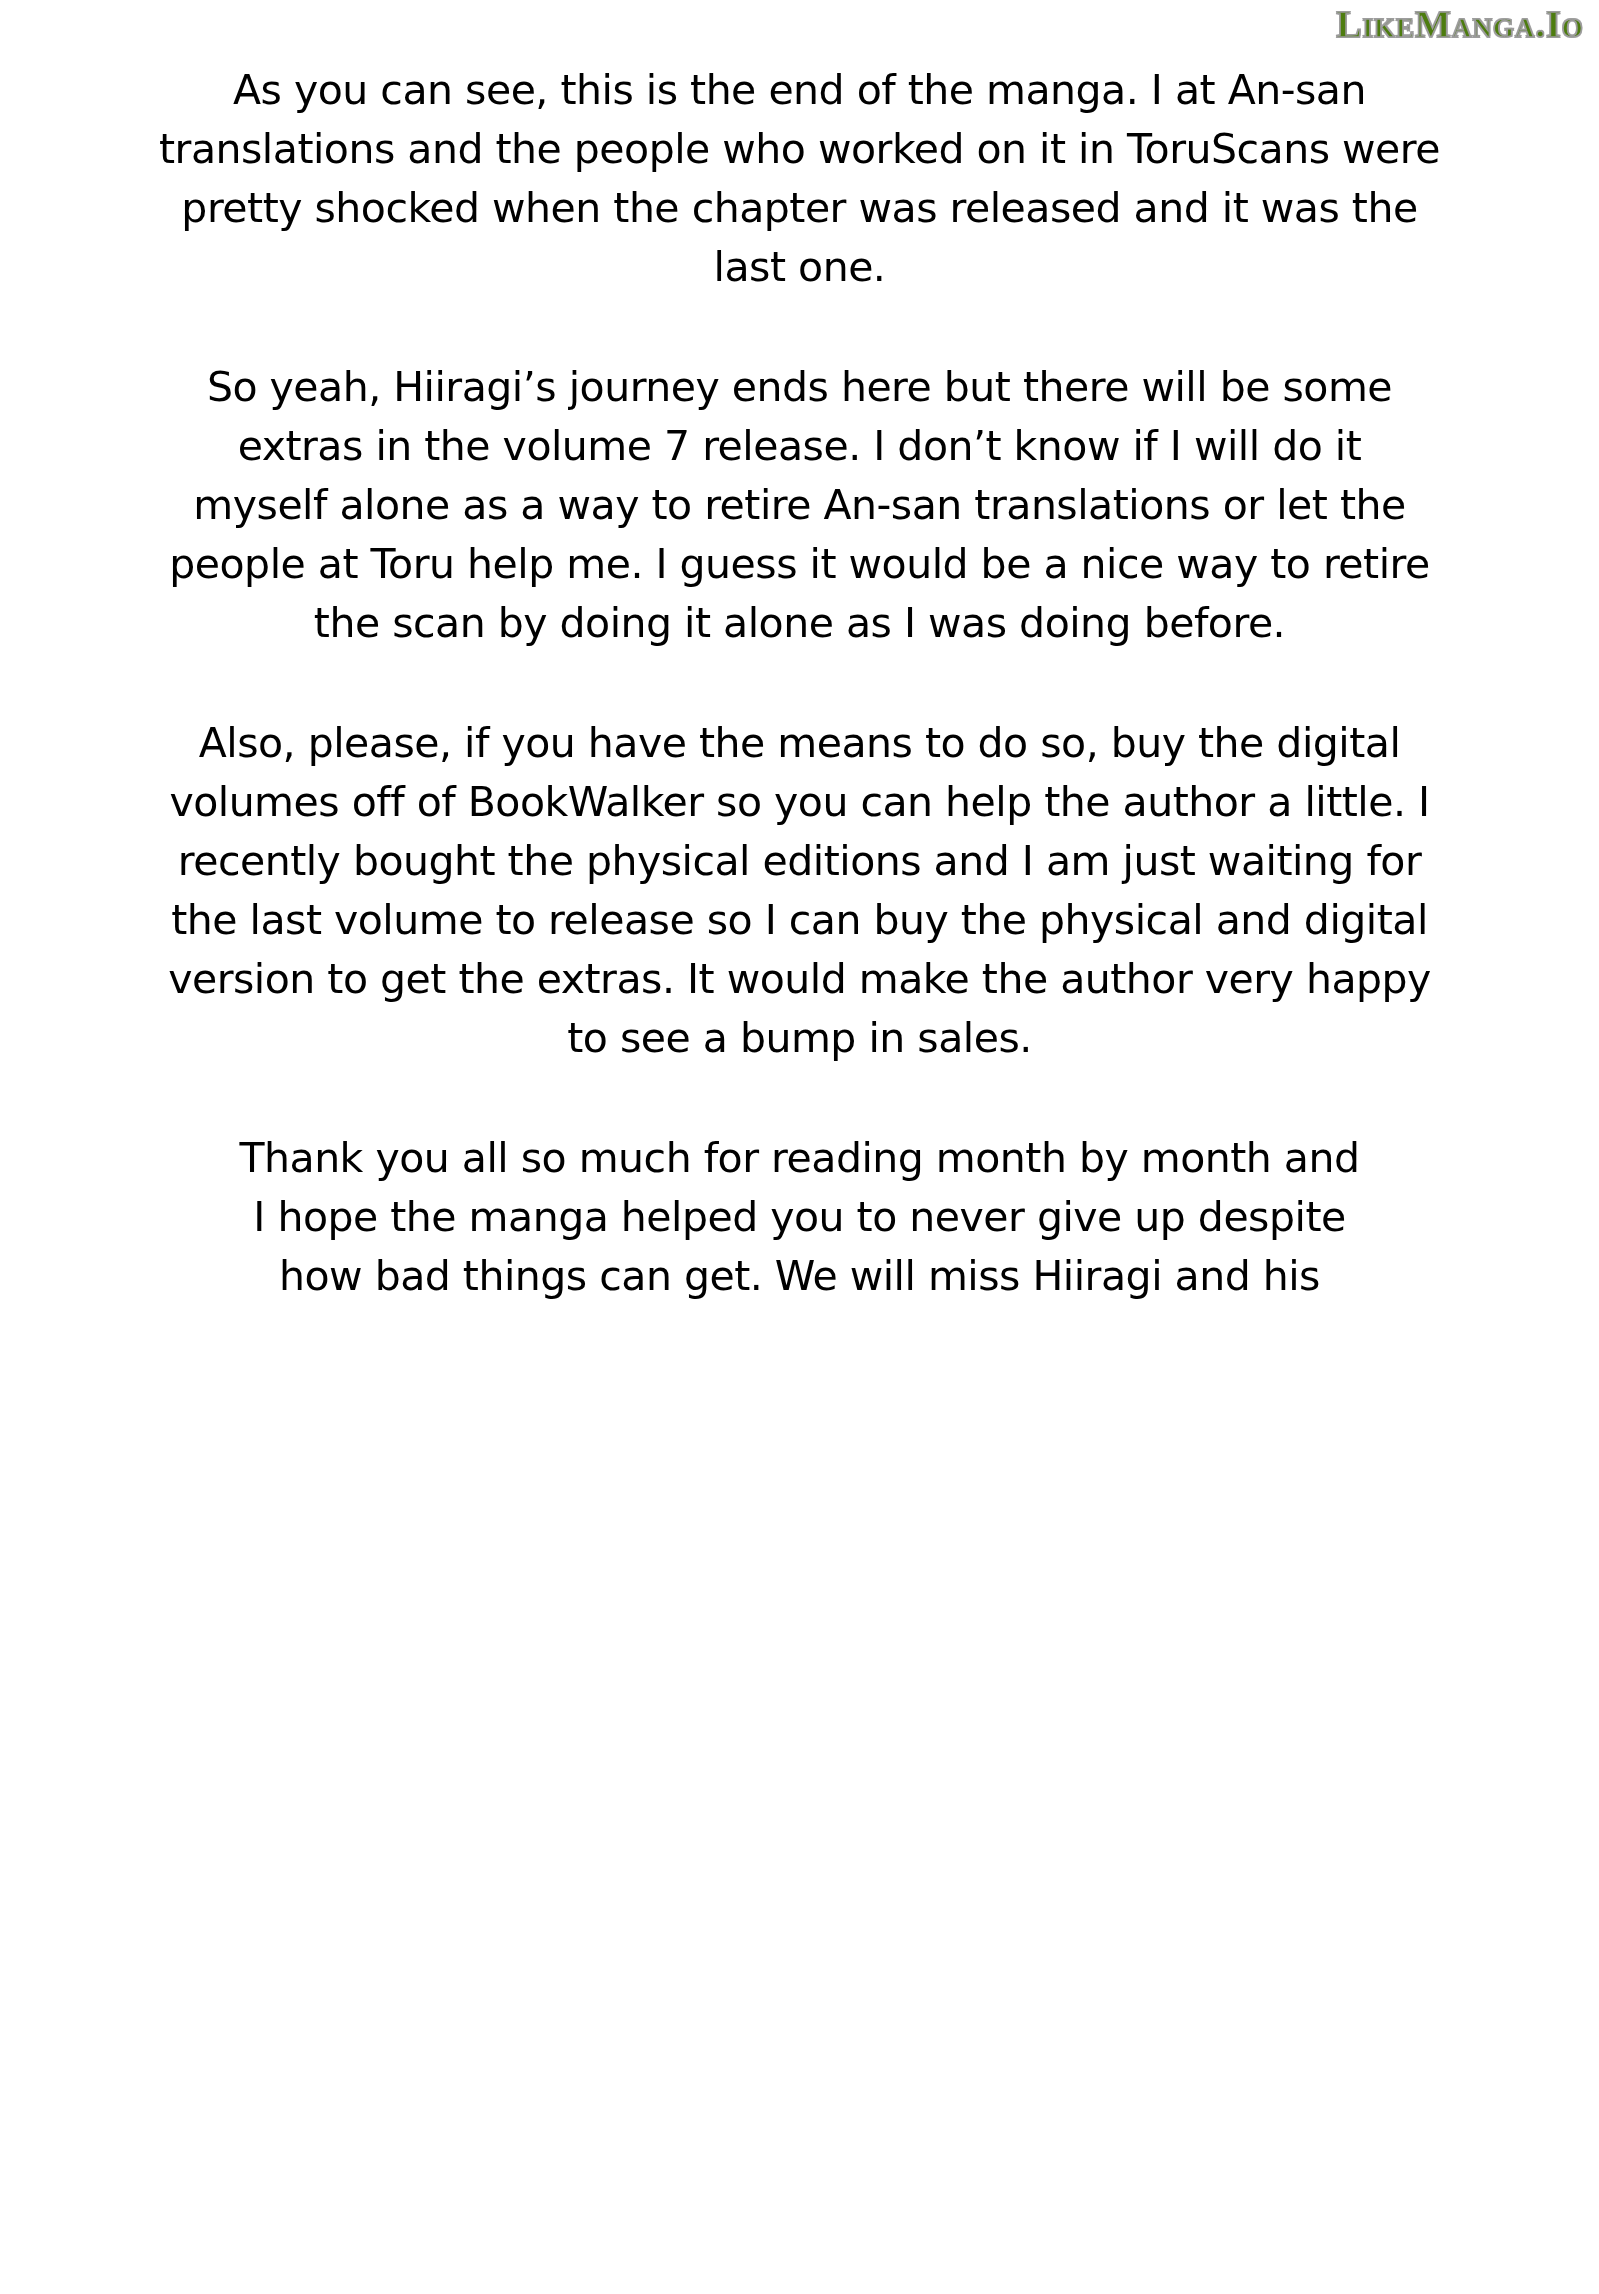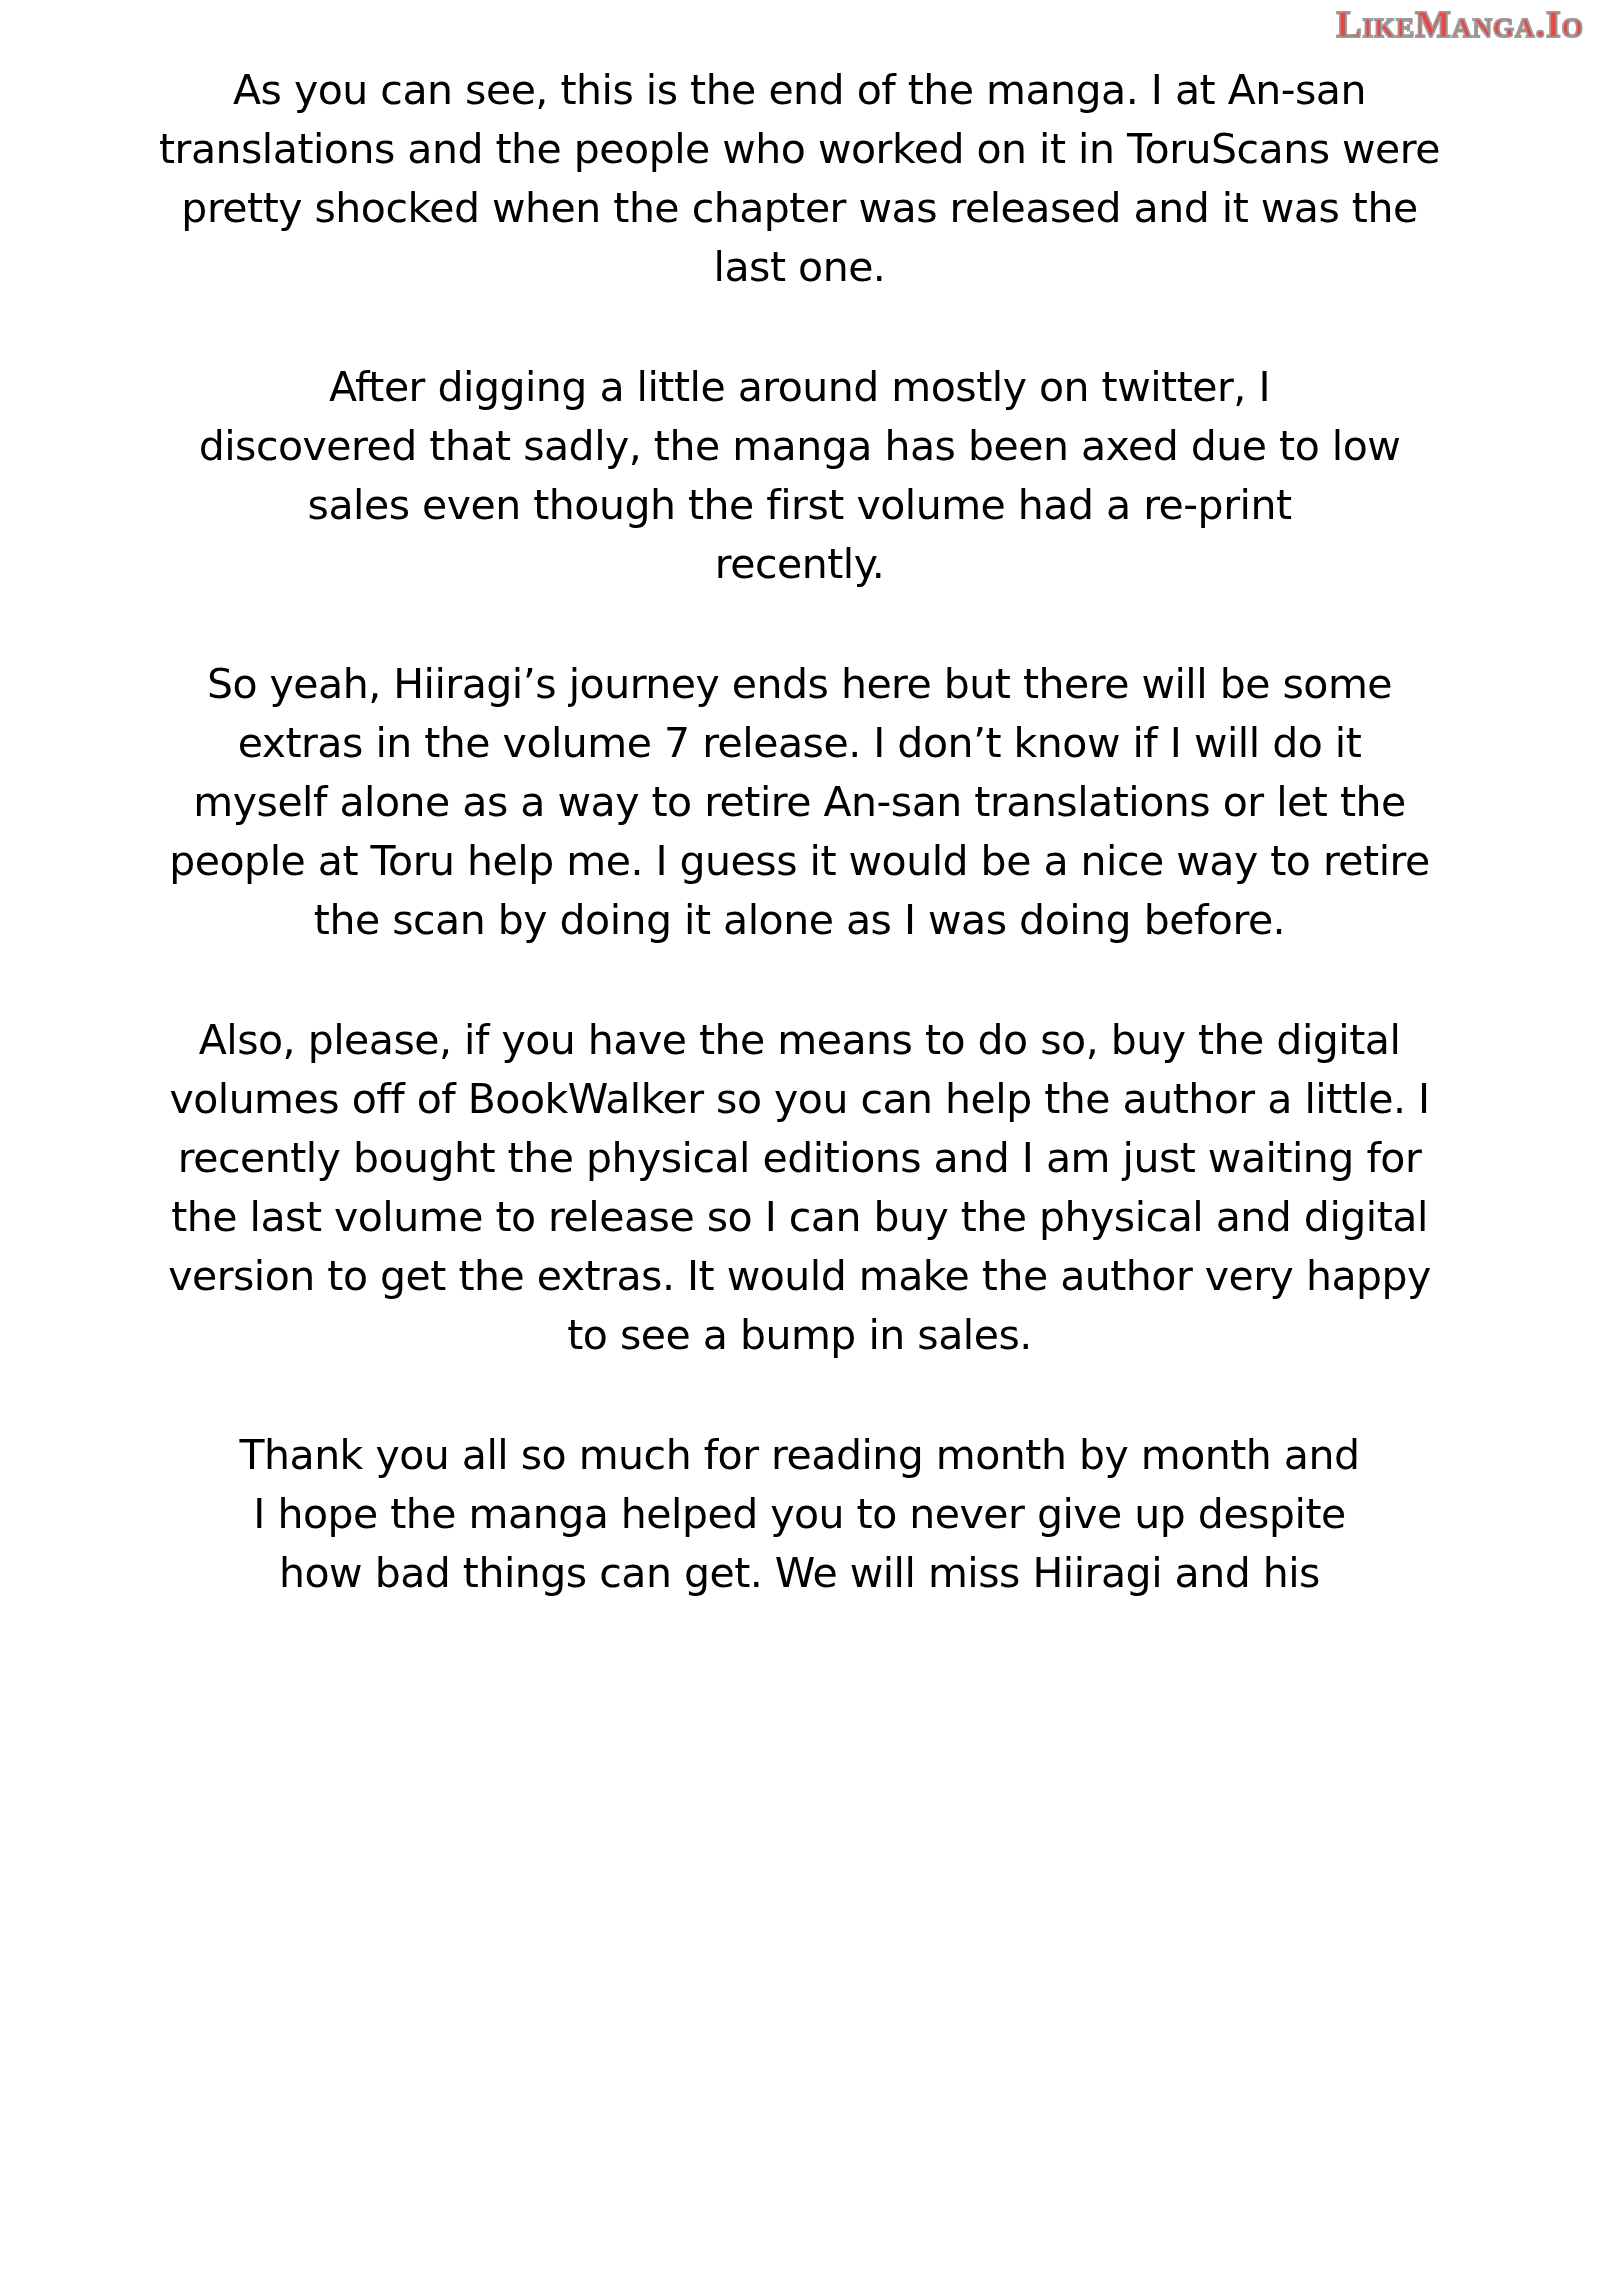--- a/index.html
+++ b/index.html
@@ -17,21 +17,21 @@
   }
   .watermark {
     position: absolute;
     top: 1.9px;
     right: 15.3px;
     font-family: "Liberation Serif", serif;
     font-variant: small-caps;
     font-weight: 700;
     font-size: 38px;
     letter-spacing: 1px;
-    color: #ef4444;
+    color: #4d7c0f;
     -webkit-text-stroke: 1.4px #9b9b9b;
     text-shadow:
       -1px -1px 0 #a8a8a8,
        1px -1px 0 #a8a8a8,
       -1px  1px 0 #a8a8a8,
        1px  1px 0 #a8a8a8;
     user-select: none;
   }
   .note {
     box-sizing: border-box;
@@ -61,24 +61,20 @@
 
   <div class="watermark">LikeManga.Io</div>
 
   <main class="note">
 
     <p class="para">As you can see, this is the end of the manga. I at An-san
 translations and the people who worked on it in ToruScans were
 pretty shocked when the chapter was released and it was the
 last one.</p>
 
-    <p class="para">After digging a little around mostly on twitter, I
-discovered that sadly, the manga has been axed due to low
-sales even though the first volume had a re-print
-recently.</p>
 
     <p class="para">So yeah, Hiiragi’s journey ends here but there will be some
 extras in the volume 7 release. I don’t know if I will do it
 myself alone as a way to retire An-san translations or let the
 people at Toru help me. I guess it would be a nice way to retire
 the scan by doing it alone as I was doing before.</p>
 
     <p class="para">Also, please, if you have the means to do so, buy the digital
 volumes off of BookWalker so you can help the author a little. I
 recently bought the physical editions and I am just waiting for

